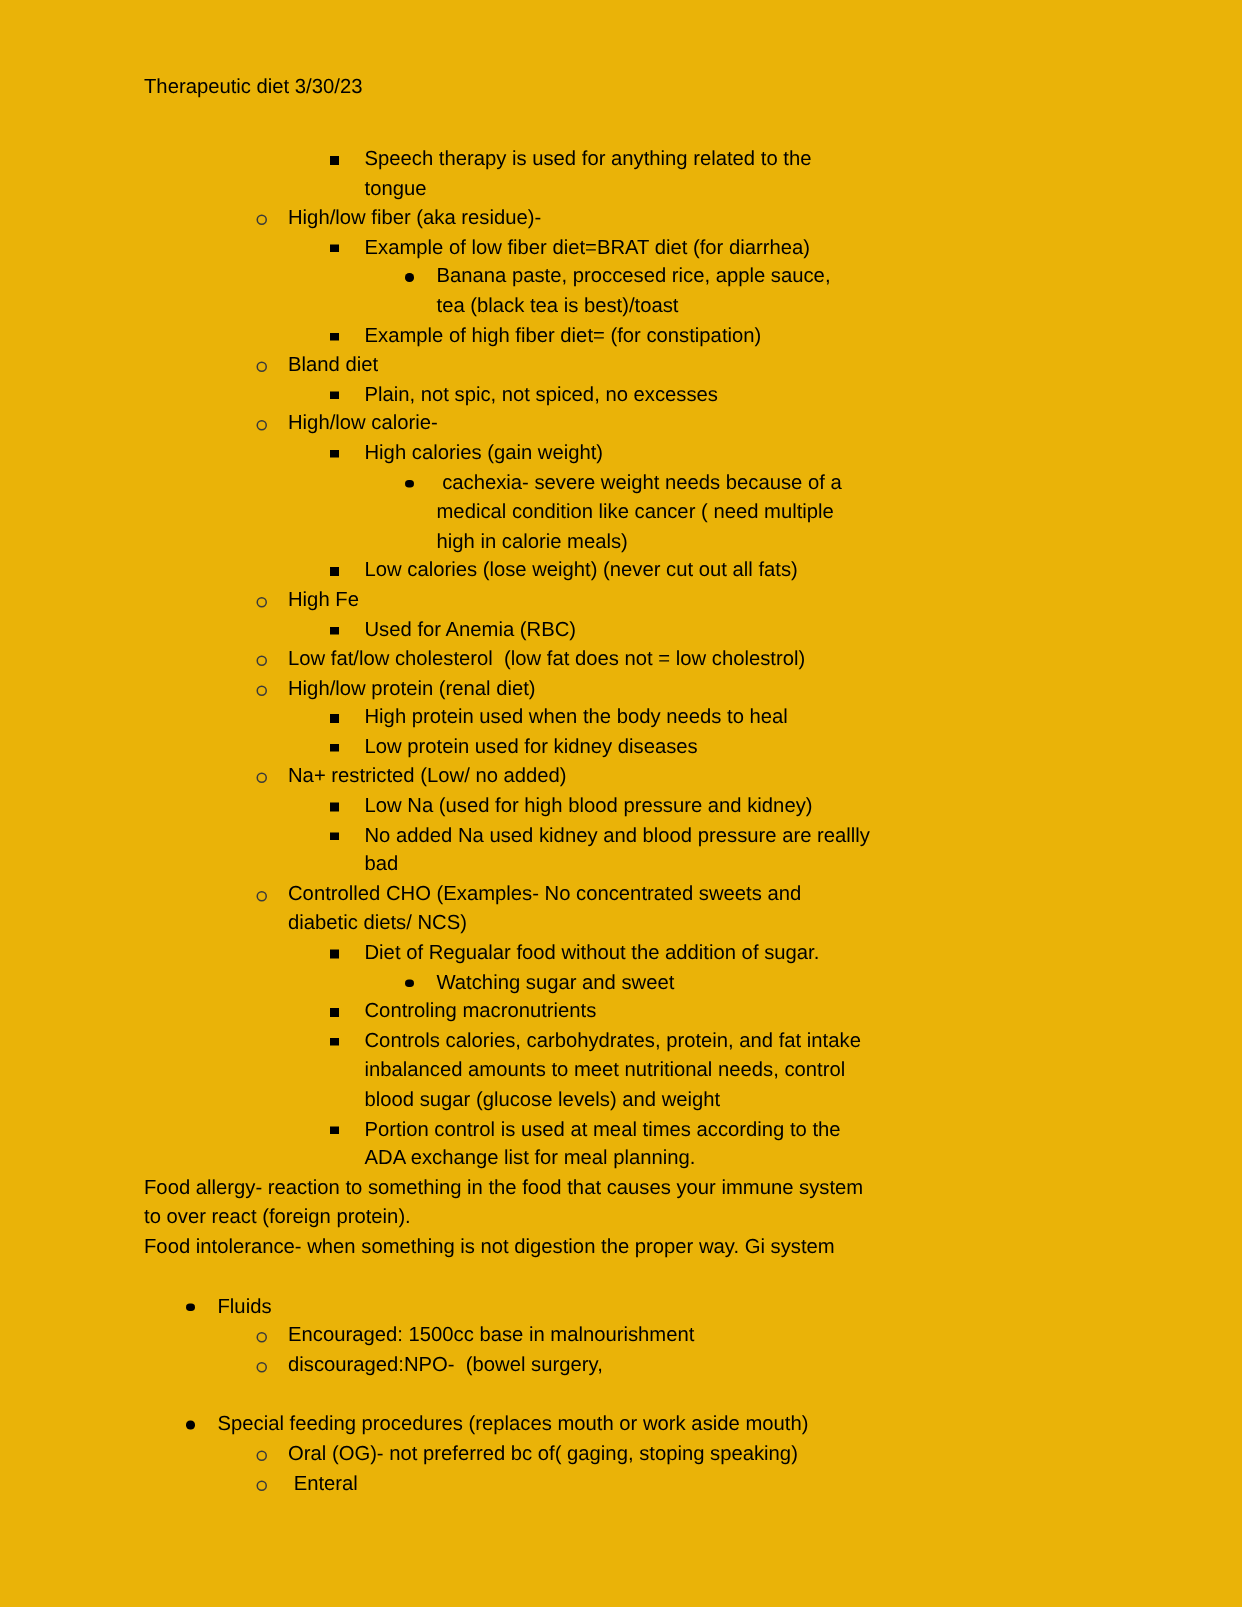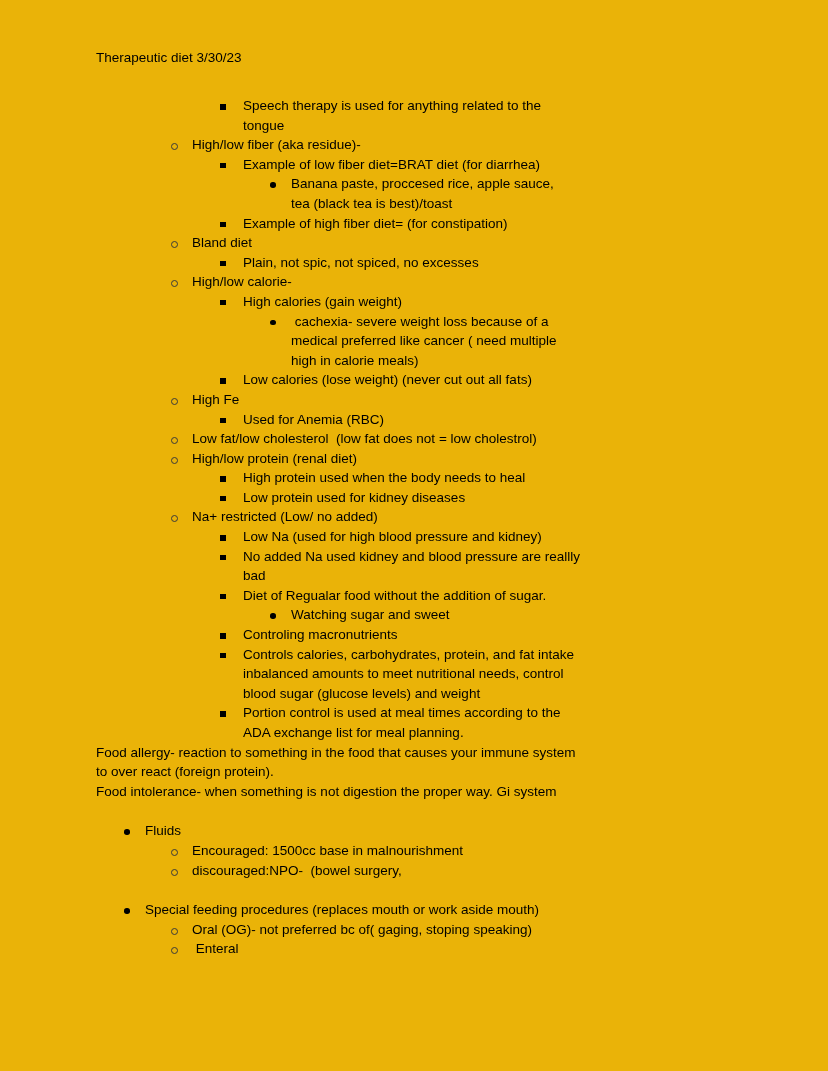--- a/index.html
+++ b/index.html
@@ -170,21 +170,21 @@
       <span class="text">High/low calorie-</span>
     </div>
 
     <div class="row lvl3">
       <span class="marker m-square"></span>
       <span class="text">High calories (gain weight)</span>
     </div>
 
     <div class="row lvl4">
       <span class="marker m-disc"></span>
-      <span class="text"> cachexia- severe weight loss because of a medical preferred like cancer ( need multiple high in calorie meals)</span>
+      <span class="text"> cachexia- severe weight needs because of a medical condition like cancer ( need multiple high in calorie meals)</span>
     </div>
 
     <div class="row lvl3">
       <span class="marker m-square"></span>
       <span class="text">Low calories (lose weight) (never cut out all fats)</span>
     </div>
 
     <div class="row lvl2">
       <span class="marker m-ring"></span>
       <span class="text">High Fe</span>
@@ -223,20 +223,24 @@
     <div class="row lvl3">
       <span class="marker m-square"></span>
       <span class="text">Low Na (used for high blood pressure and kidney)</span>
     </div>
 
     <div class="row lvl3">
       <span class="marker m-square"></span>
       <span class="text">No added Na used kidney and blood pressure are reallly bad</span>
     </div>
 
+    <div class="row lvl2">
+      <span class="marker m-ring"></span>
+      <span class="text">Controlled CHO (Examples- No concentrated sweets and diabetic diets/ NCS)</span>
+    </div>
 
     <div class="row lvl3">
       <span class="marker m-square"></span>
       <span class="text">Diet of Regualar food without the addition of sugar.</span>
     </div>
 
     <div class="row lvl4">
       <span class="marker m-disc"></span>
       <span class="text">Watching sugar and sweet</span>
     </div>

